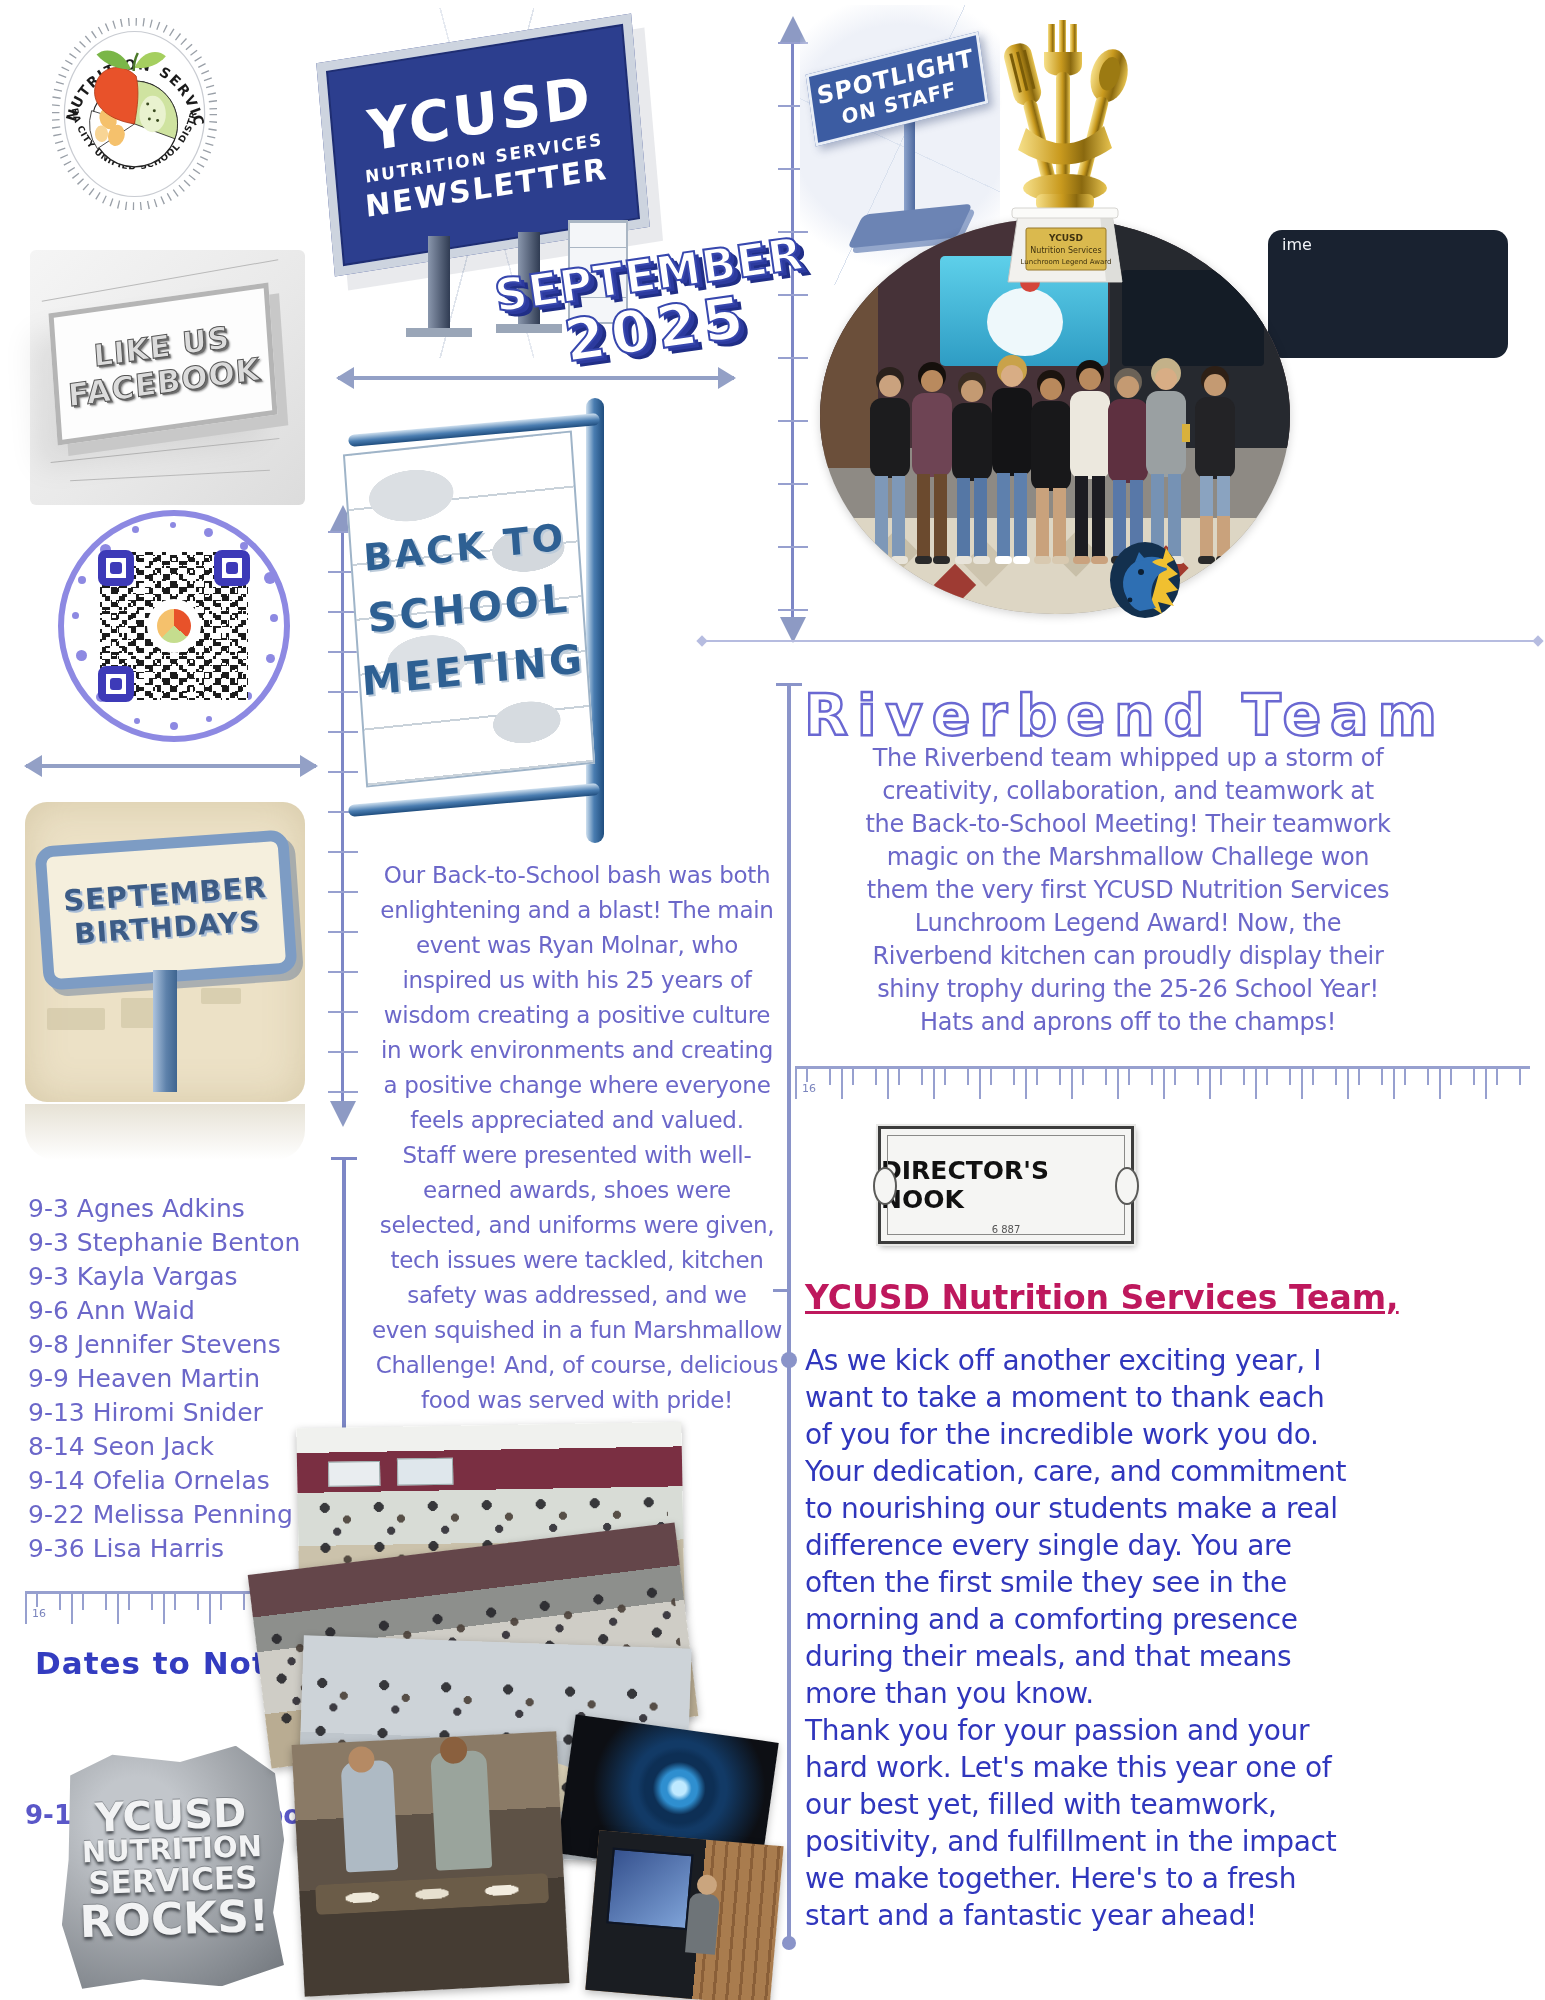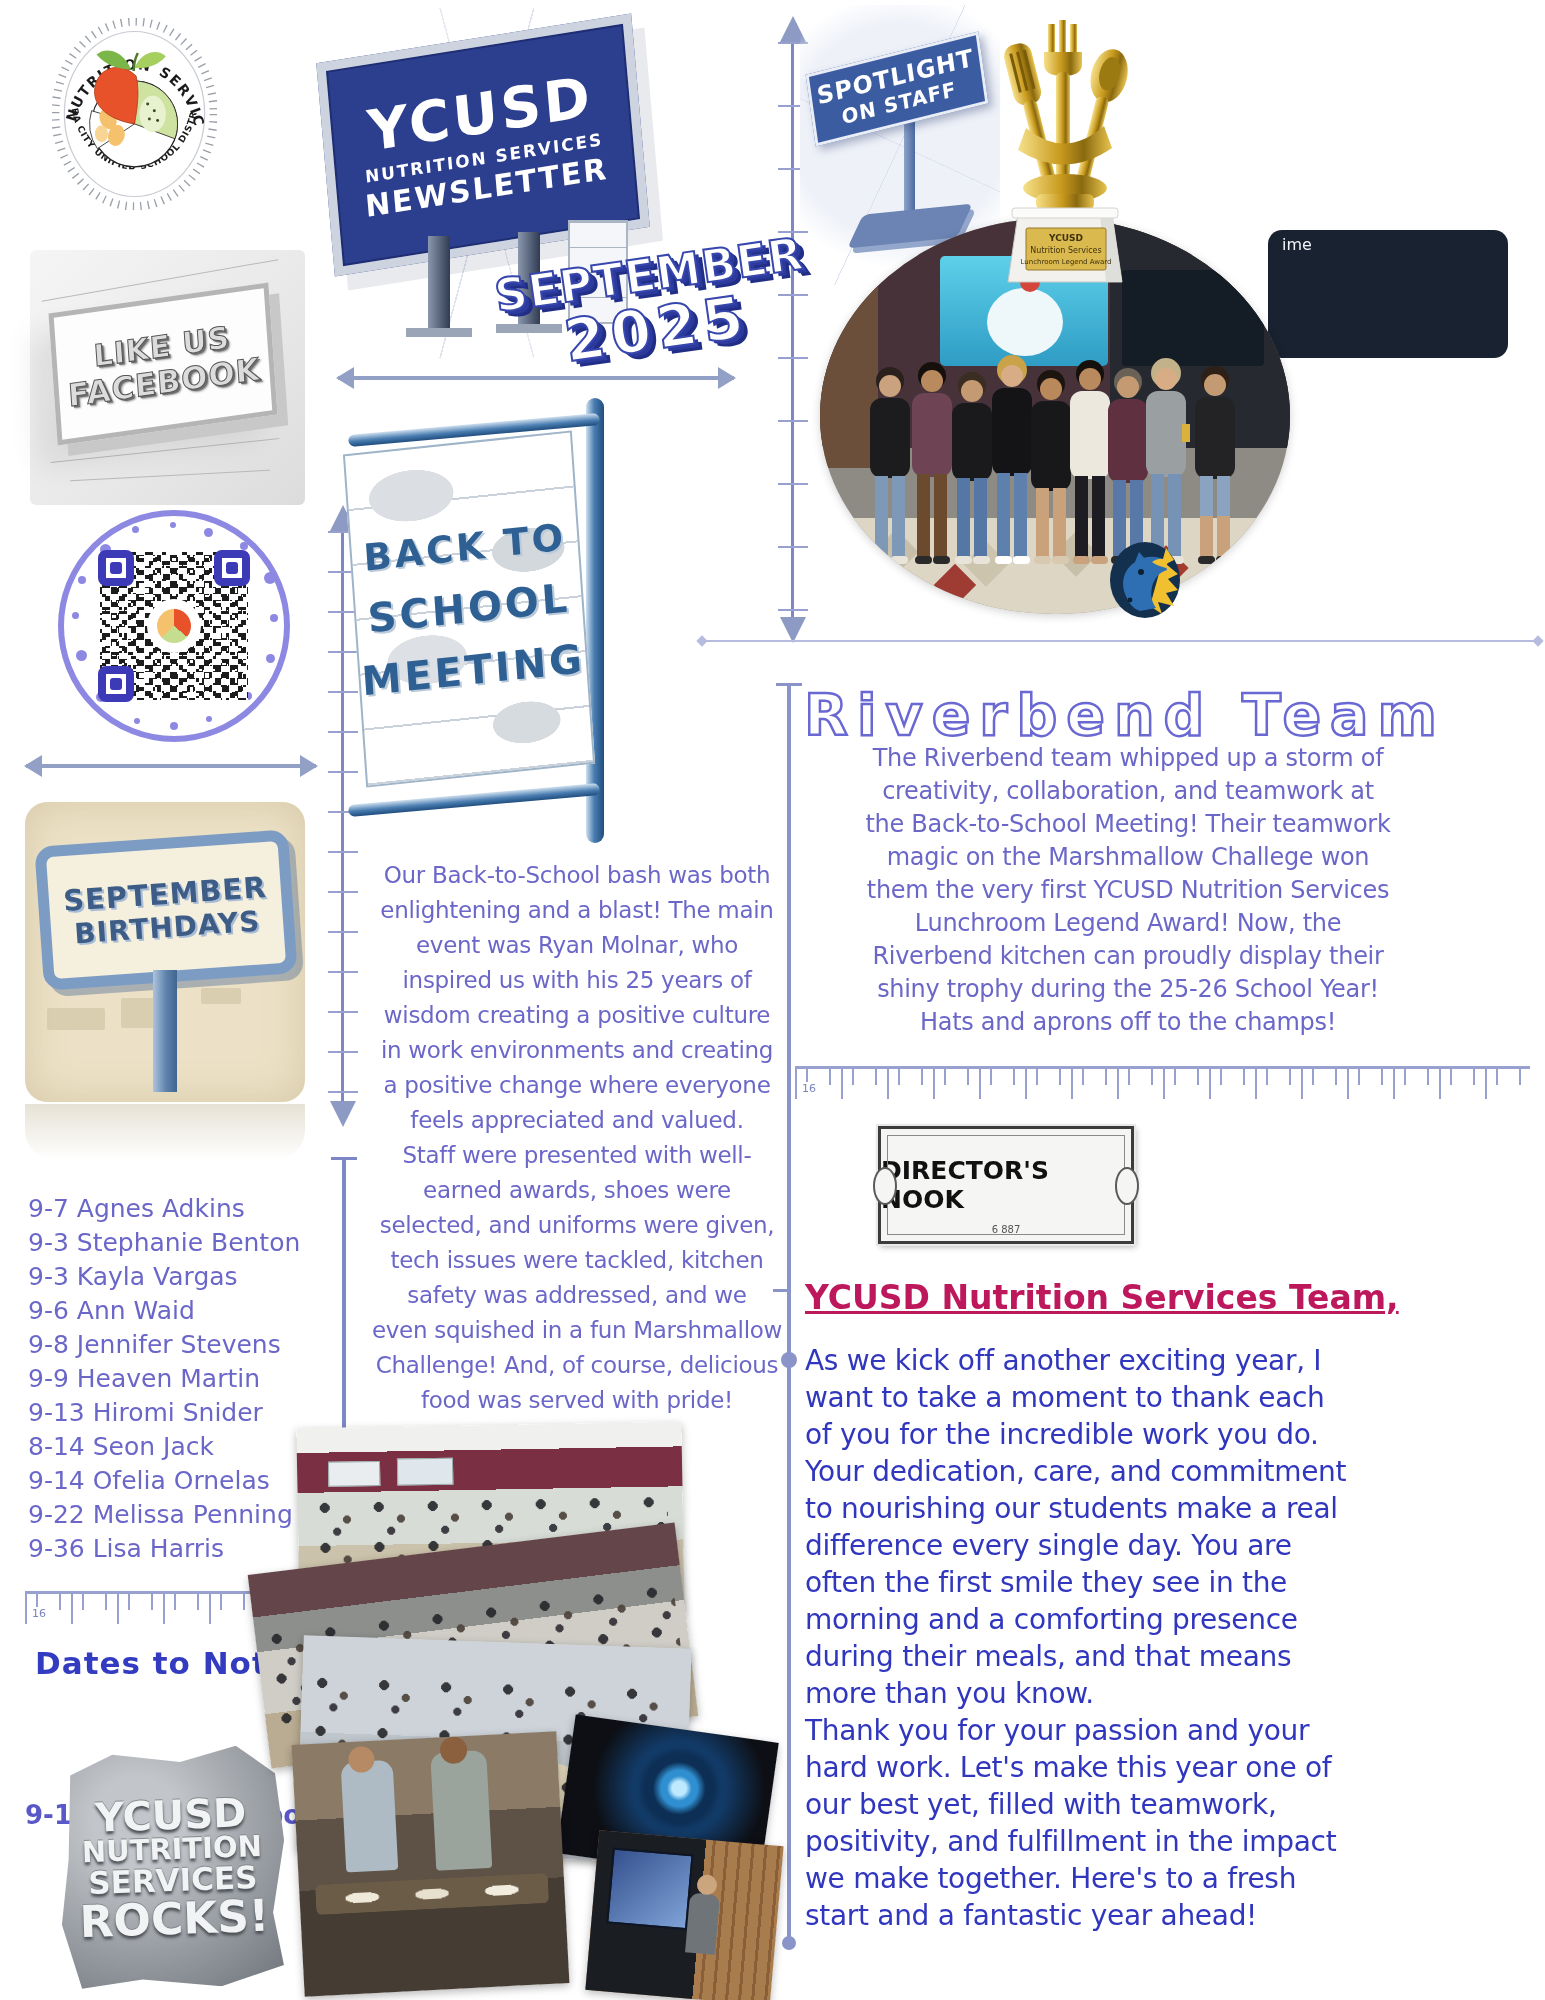--- a/index.html
+++ b/index.html
@@ -265,21 +265,21 @@
   <div class="bday-note" style="left:176px;top:186px;width:40px;height:16px;"></div>
   <div class="bday-board">
     <span style="font-size:29px;">SEPTEMBER</span>
     <span style="font-size:28px;">BIRTHDAYS</span>
   </div>
   <div class="bday-pole"></div>
 </div>
 <div class="abs bday-reflect"></div>
 
 <div class="abs bday-list hand">
-  <div>9-7 Agnes Adkins</div>
+  <div>9-3 Agnes Adkins</div>
   <div>9-3 Stephanie Benton</div>
   <div>9-3 Kayla Vargas</div>
   <div>9-6 Ann Waid</div>
   <div>9-8 Jennifer Stevens</div>
   <div>9-9 Heaven Martin</div>
   <div>9-13 Hiromi Snider</div>
   <div>8-14 Seon Jack</div>
   <div>9-14 Ofelia Ornelas</div>
   <div>9-22 Melissa Penning</div>
   <div>9-36 Lisa Harris</div>

